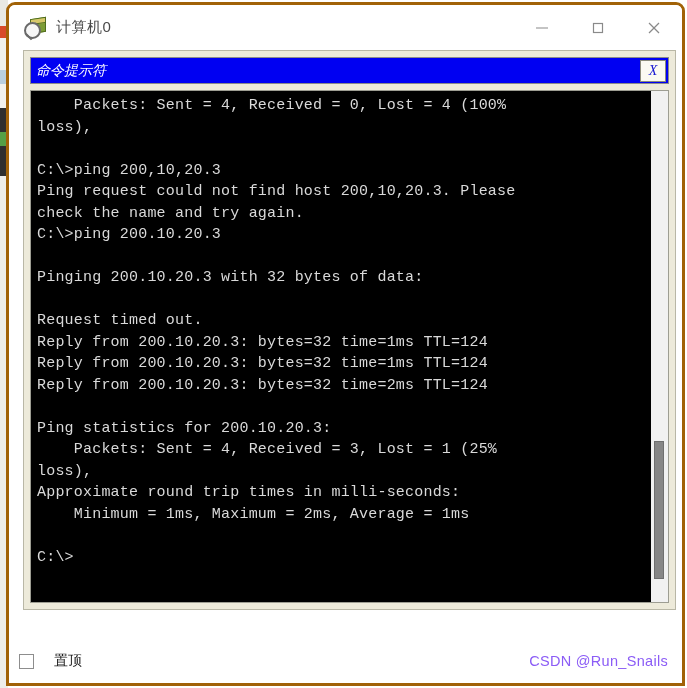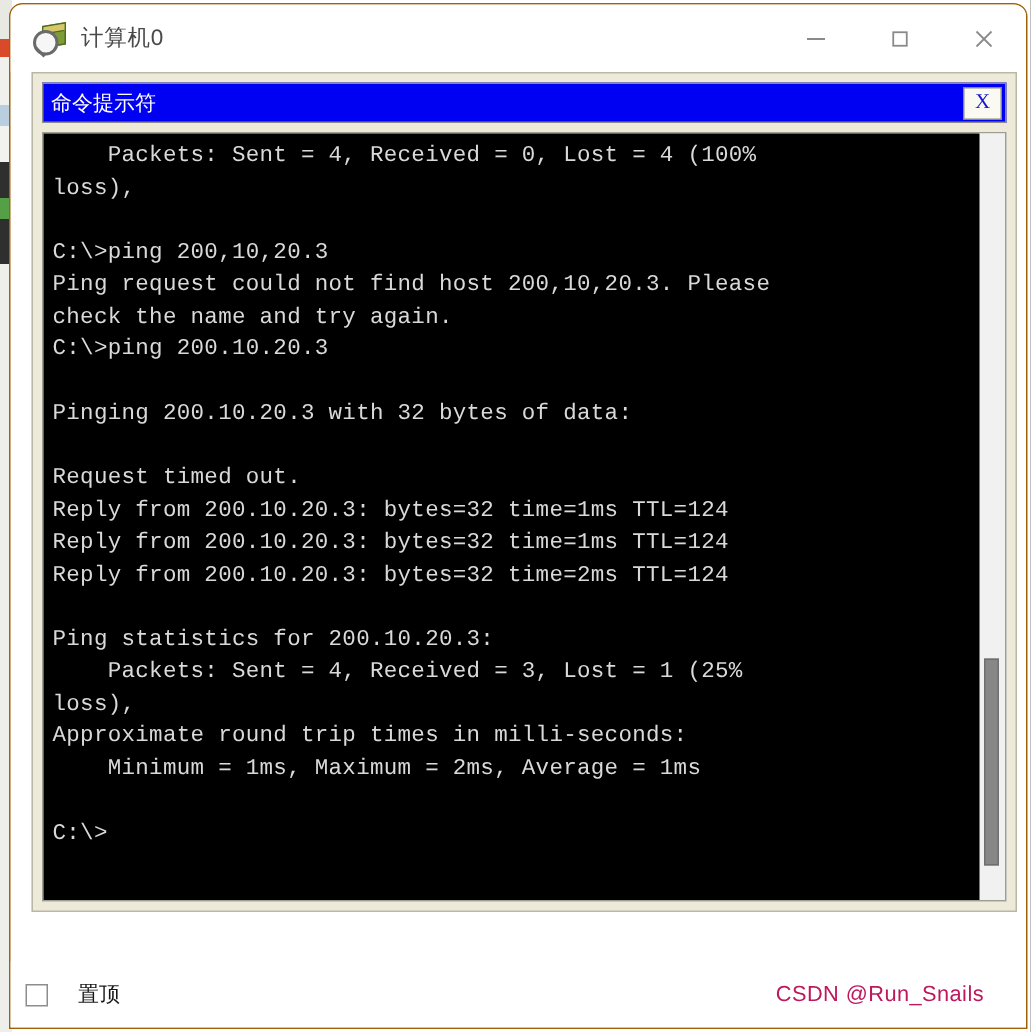--- a/index.html
+++ b/index.html
@@ -30,21 +30,21 @@
     z-index: 0;
   }
 
   
   #app-window {
     position: absolute;
     left: 6px; top: 2px;
     width: 679px;
     height: 684px;
     background: #ffffff;
-    border: 1px solid #a16207;
+    border: 3px solid #a16207;
     border-radius: 9px 9px 0 0;
     box-sizing: border-box;
     overflow: hidden;
     z-index: 2;
   }
 
   
   #titlebar {
     position: relative;
     height: 45px;
@@ -155,20 +155,21 @@
   }
   #cmd-titlebar {
     height: 27px;
     background: #0000f2;
     border: 1px solid #8b8b8b;
     box-sizing: border-box;
     display: flex;
     align-items: center;
     justify-content: space-between;
     padding: 0 2px 0 5px;
+    font-style: italic;
   }
   #cmd-title-text {
     color: #ffffff;
     font-size: 14px;
     font-family: "DejaVu Sans", sans-serif;
   }
   #cmd-close {
     width: 26px; height: 22px;
     background: #fbfaf2;
     border: 1px solid #8a8a7a;
@@ -247,23 +248,23 @@
     cursor: pointer;
   }
   #pin-label {
     margin-left: 20px;
     font-size: 14px;
     color: #151515;
     font-family: "DejaVu Sans", sans-serif;
   }
   #watermark {
     position: absolute;
-    right: 28px;
+    right: 14px;
     font-size: 14.5px;
-    color: #be185d;
+    color: #8b5cf6;
     letter-spacing: .3px;
     user-select: none;
   }
 </style>
 </head>
 <body>
 
 <div id="bg-sliver"></div>
 
 <div id="app-window">

